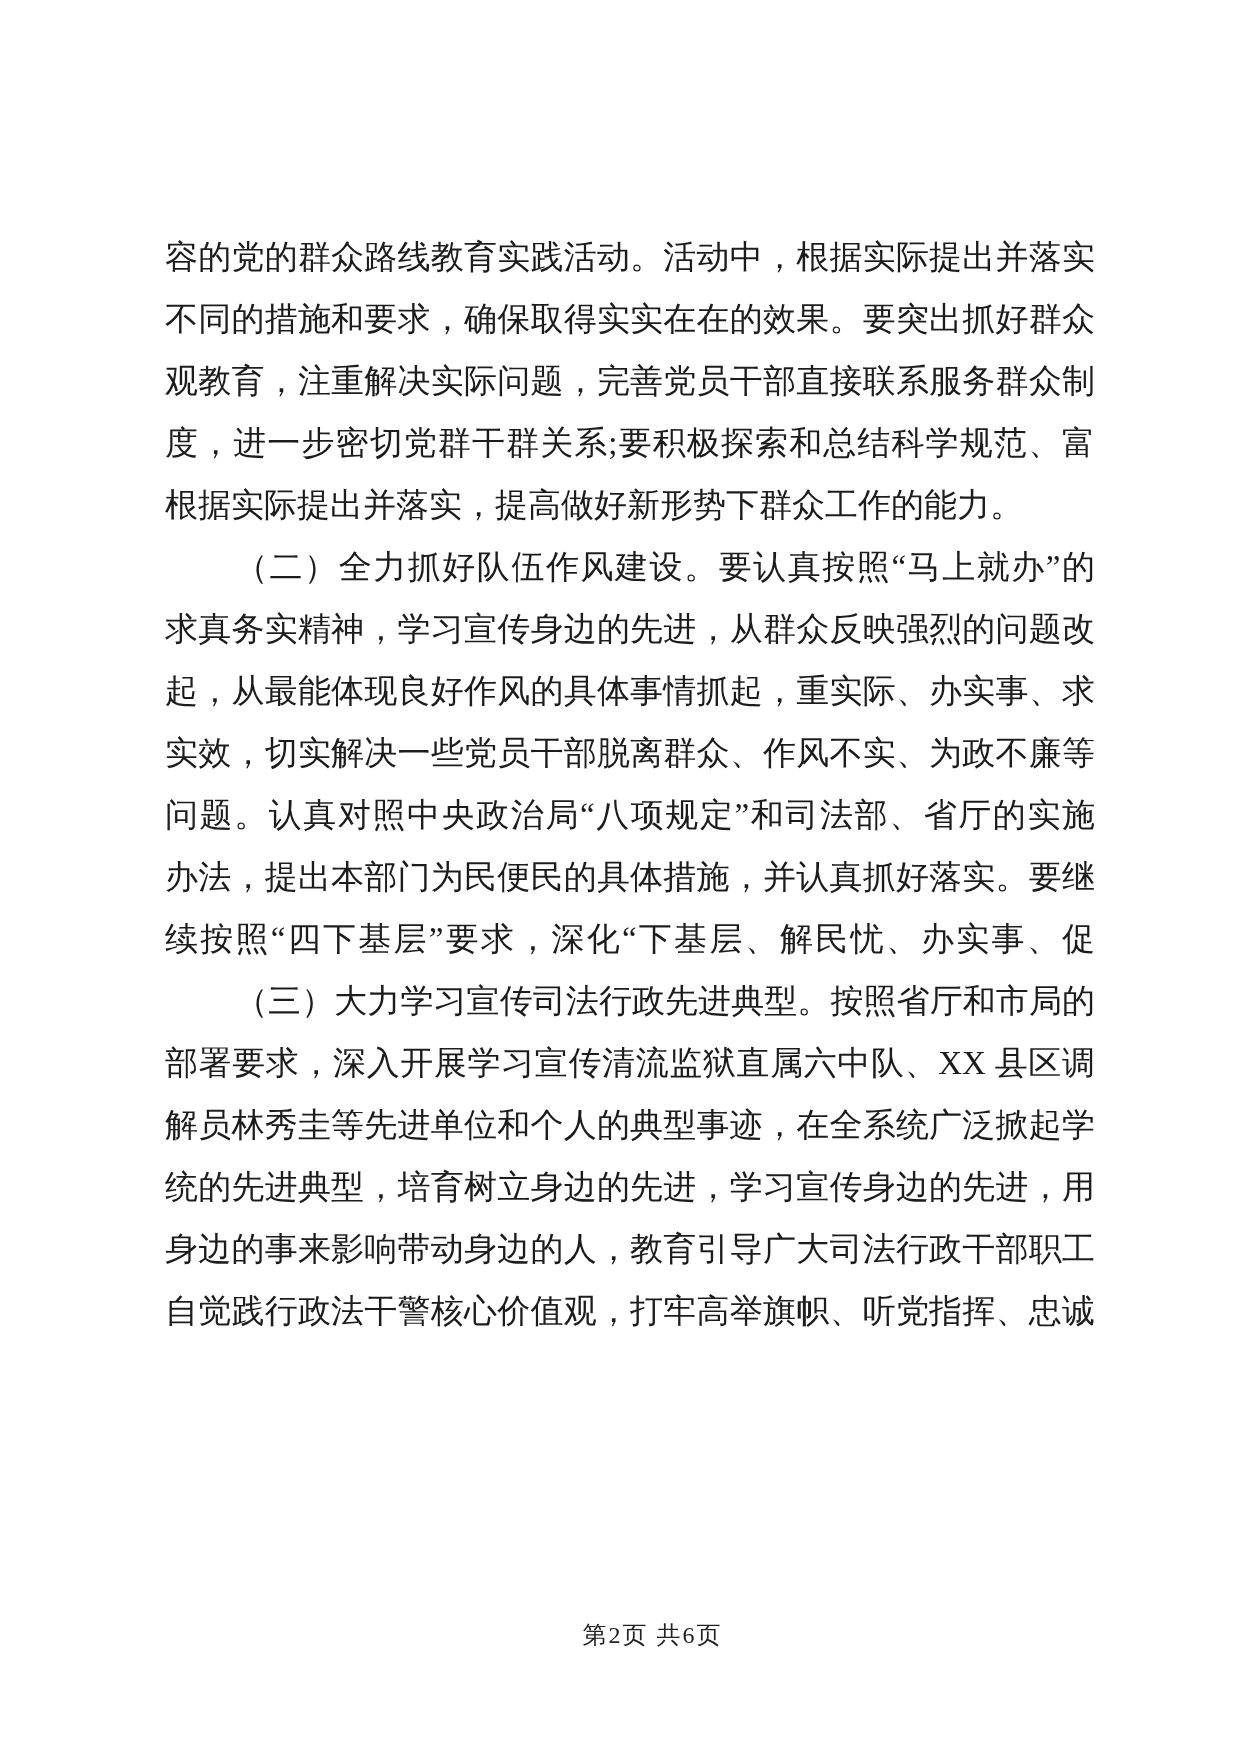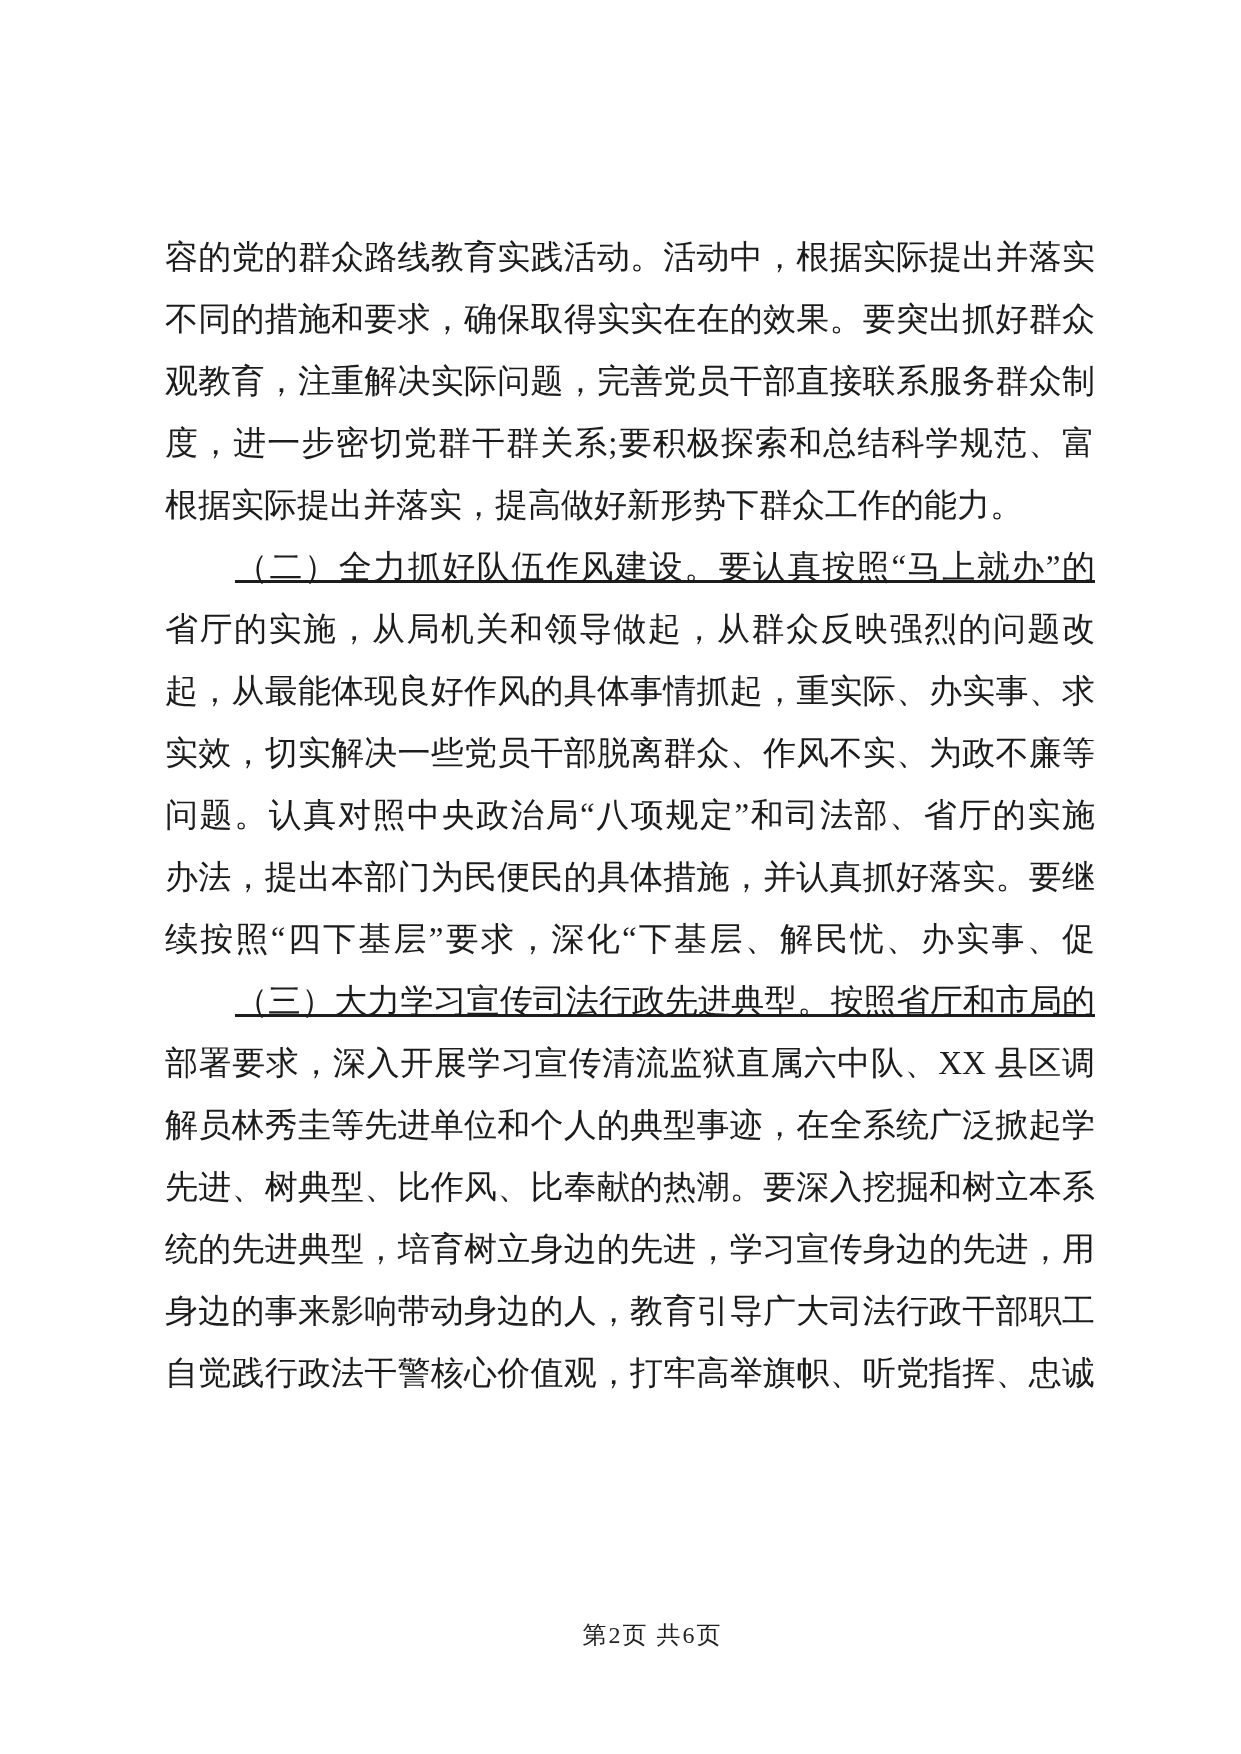--- a/index.html
+++ b/index.html
@@ -32,21 +32,20 @@
     color: #1c1c1c;
   }
   .line {
     text-align: justify;
     text-align-last: justify;
     
     font-weight: 400;
   }
   .line.indent {
     padding-left: 70px;
-    text-decoration: underline;
   }
   .line.para-end {
     text-align: left;
     text-align-last: left;
   }
   .footer {
     position: absolute;
     left: 0;
     top: 1620px;
     width: 1241px;
@@ -63,30 +62,29 @@
 
 <div class="page">
   <div class="text-block" id="doc-body">
 
   <div class="line">容的党的群众路线教育实践活动。活动中，根据实际提出并落实</div>
       <div class="line">不同的措施和要求，确保取得实实在在的效果。要突出抓好群众</div>
       <div class="line">观教育，注重解决实际问题，完善党员干部直接联系服务群众制</div>
       <div class="line">度，进一步密切党群干群关系;要积极探索和总结科学规范、富</div>
       <div class="line para-end">根据实际提出并落实，提高做好新形势下群众工作的能力。</div>
       <div class="line indent">（二）全力抓好队伍作风建设。要认真按照“马上就办”的</div>
-      <div class="line">省厅的实施，从局机关和领导做起，从群众反映强烈的问题改</div>
+      <div class="line">求真务实精神，学习宣传身边的先进，从群众反映强烈的问题改</div>
       <div class="line">起，从最能体现良好作风的具体事情抓起，重实际、办实事、求</div>
       <div class="line">实效，切实解决一些党员干部脱离群众、作风不实、为政不廉等</div>
       <div class="line">问题。认真对照中央政治局“八项规定”和司法部、省厅的实施</div>
       <div class="line">办法，提出本部门为民便民的具体措施，并认真抓好落实。要继</div>
       <div class="line">续按照“四下基层”要求，深化“下基层、解民忧、办实事、促</div>
       <div class="line indent">（三）大力学习宣传司法行政先进典型。按照省厅和市局的</div>
       <div class="line">部署要求，深入开展学习宣传清流监狱直属六中队、XX 县区调</div>
       <div class="line">解员林秀圭等先进单位和个人的典型事迹，在全系统广泛掀起学</div>
-      <div class="line">先进、树典型、比作风、比奉献的热潮。要深入挖掘和树立本系</div>
       <div class="line">统的先进典型，培育树立身边的先进，学习宣传身边的先进，用</div>
       <div class="line">身边的事来影响带动身边的人，教育引导广大司法行政干部职工</div>
       <div class="line">自觉践行政法干警核心价值观，打牢高举旗帜、听党指挥、忠诚</div>
     </div>
   <div class="footer">
     <span>第2页 共6页</span>
   </div>
 </div>
 
 </body></html>

